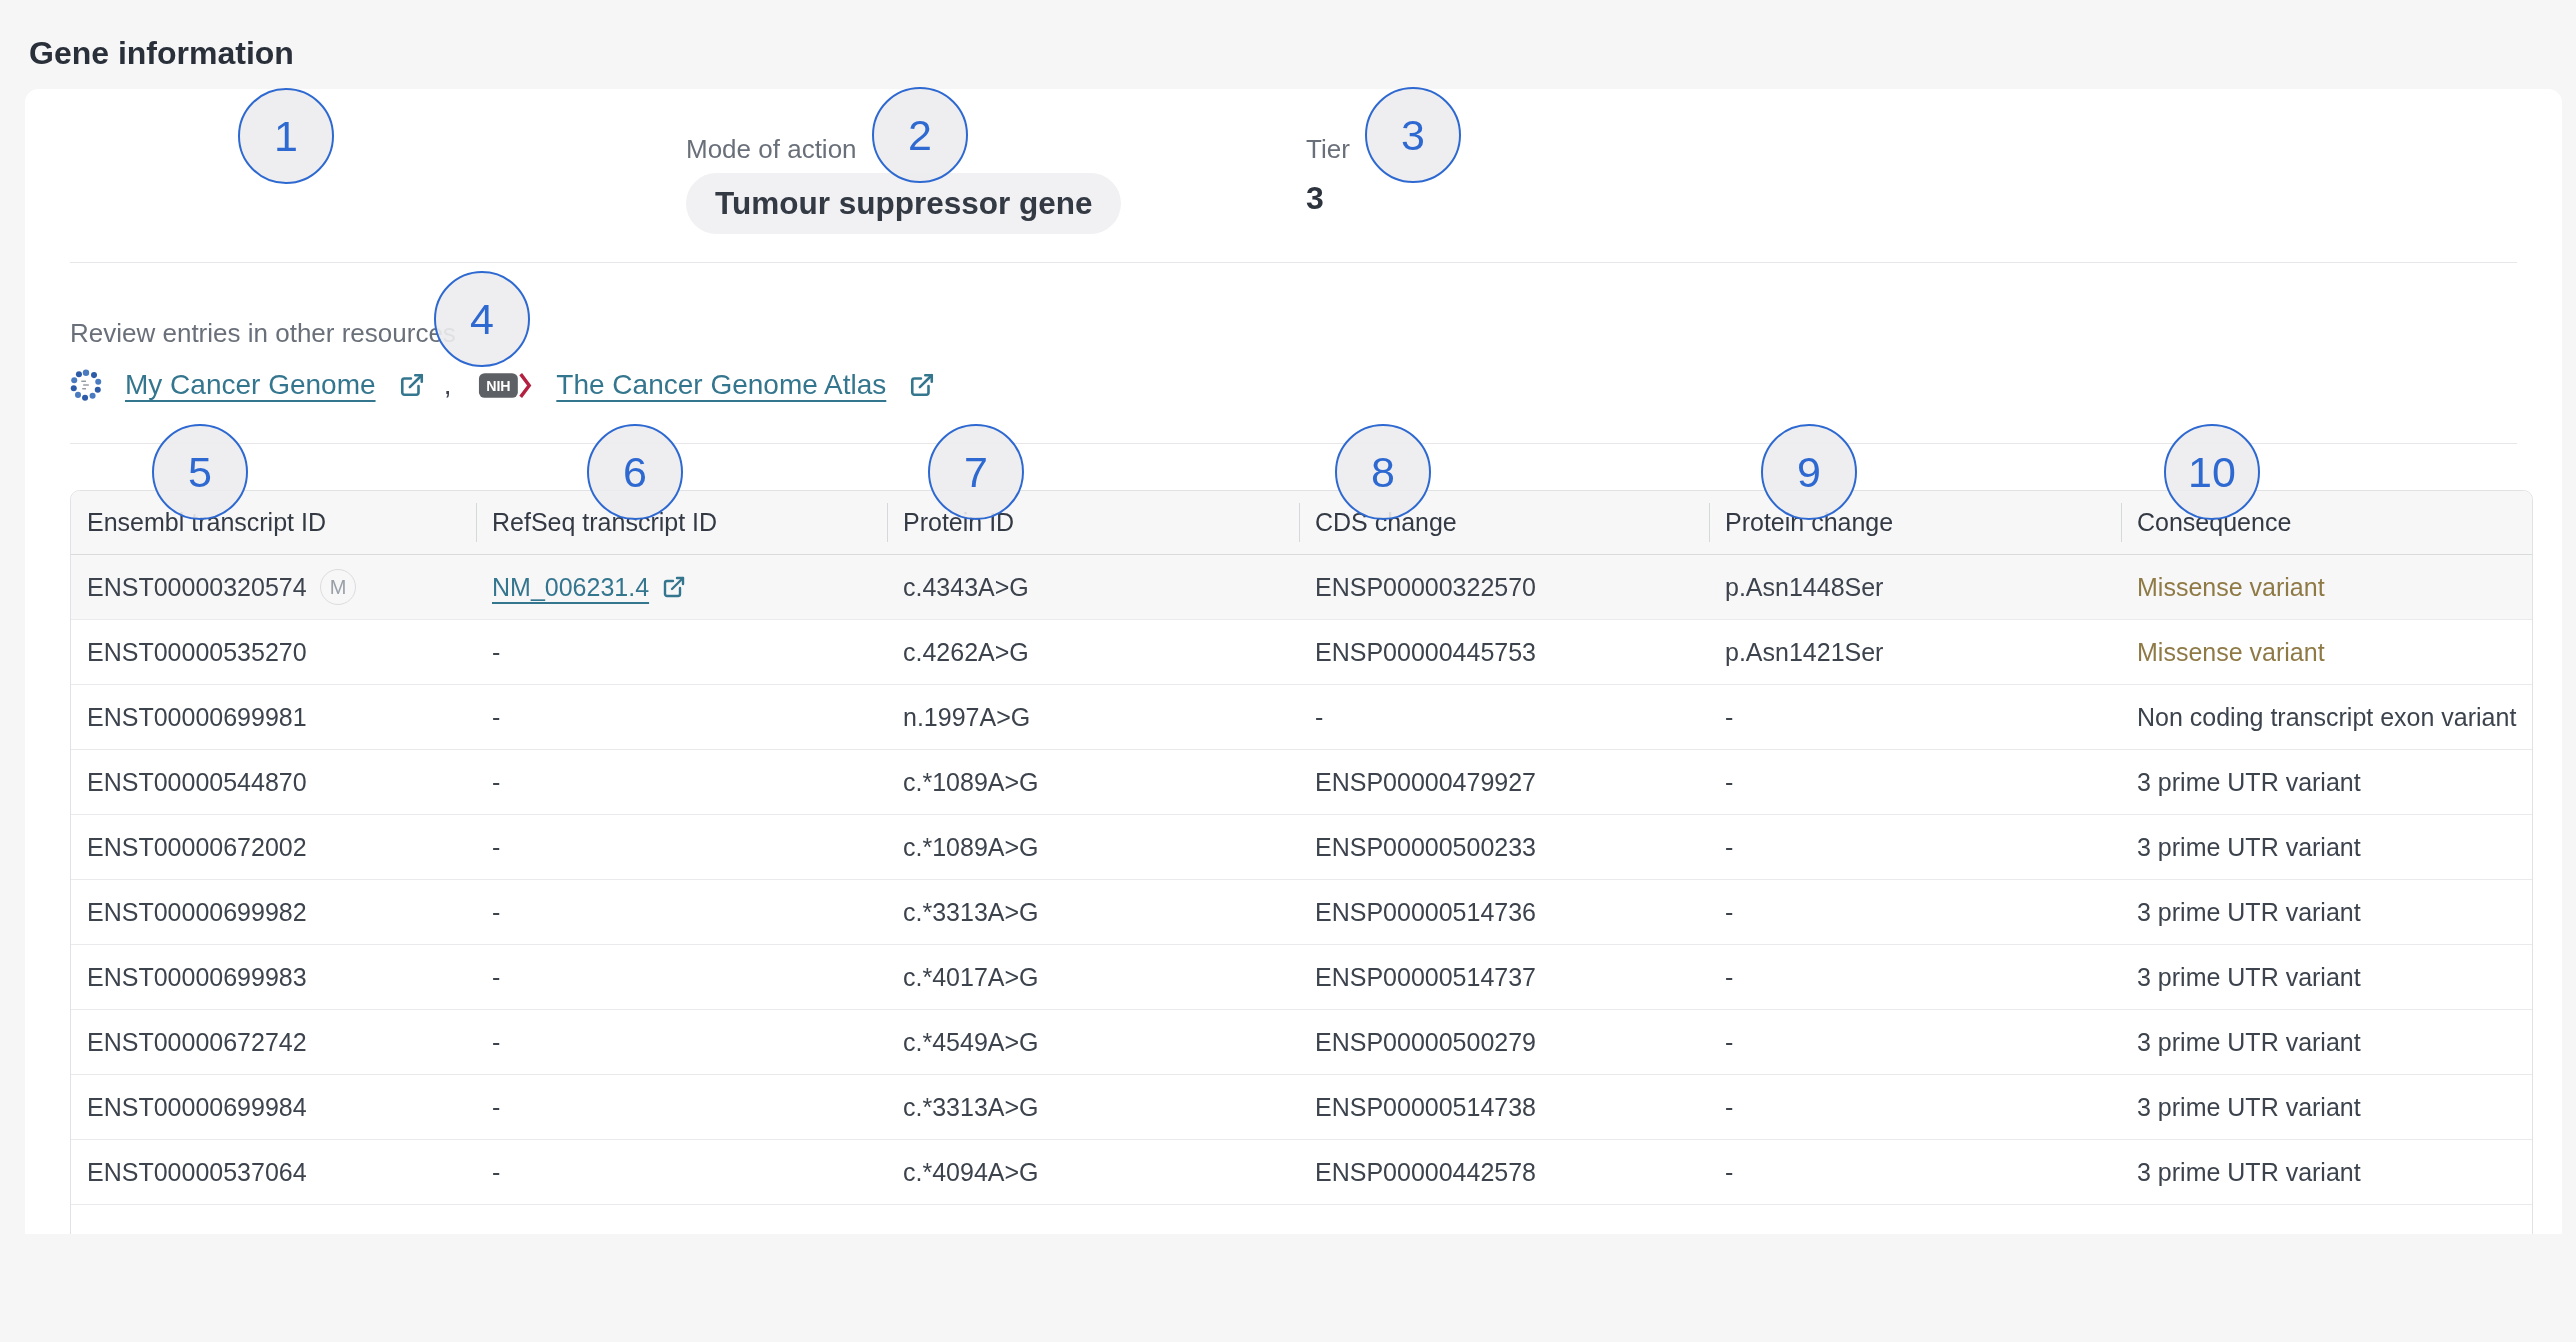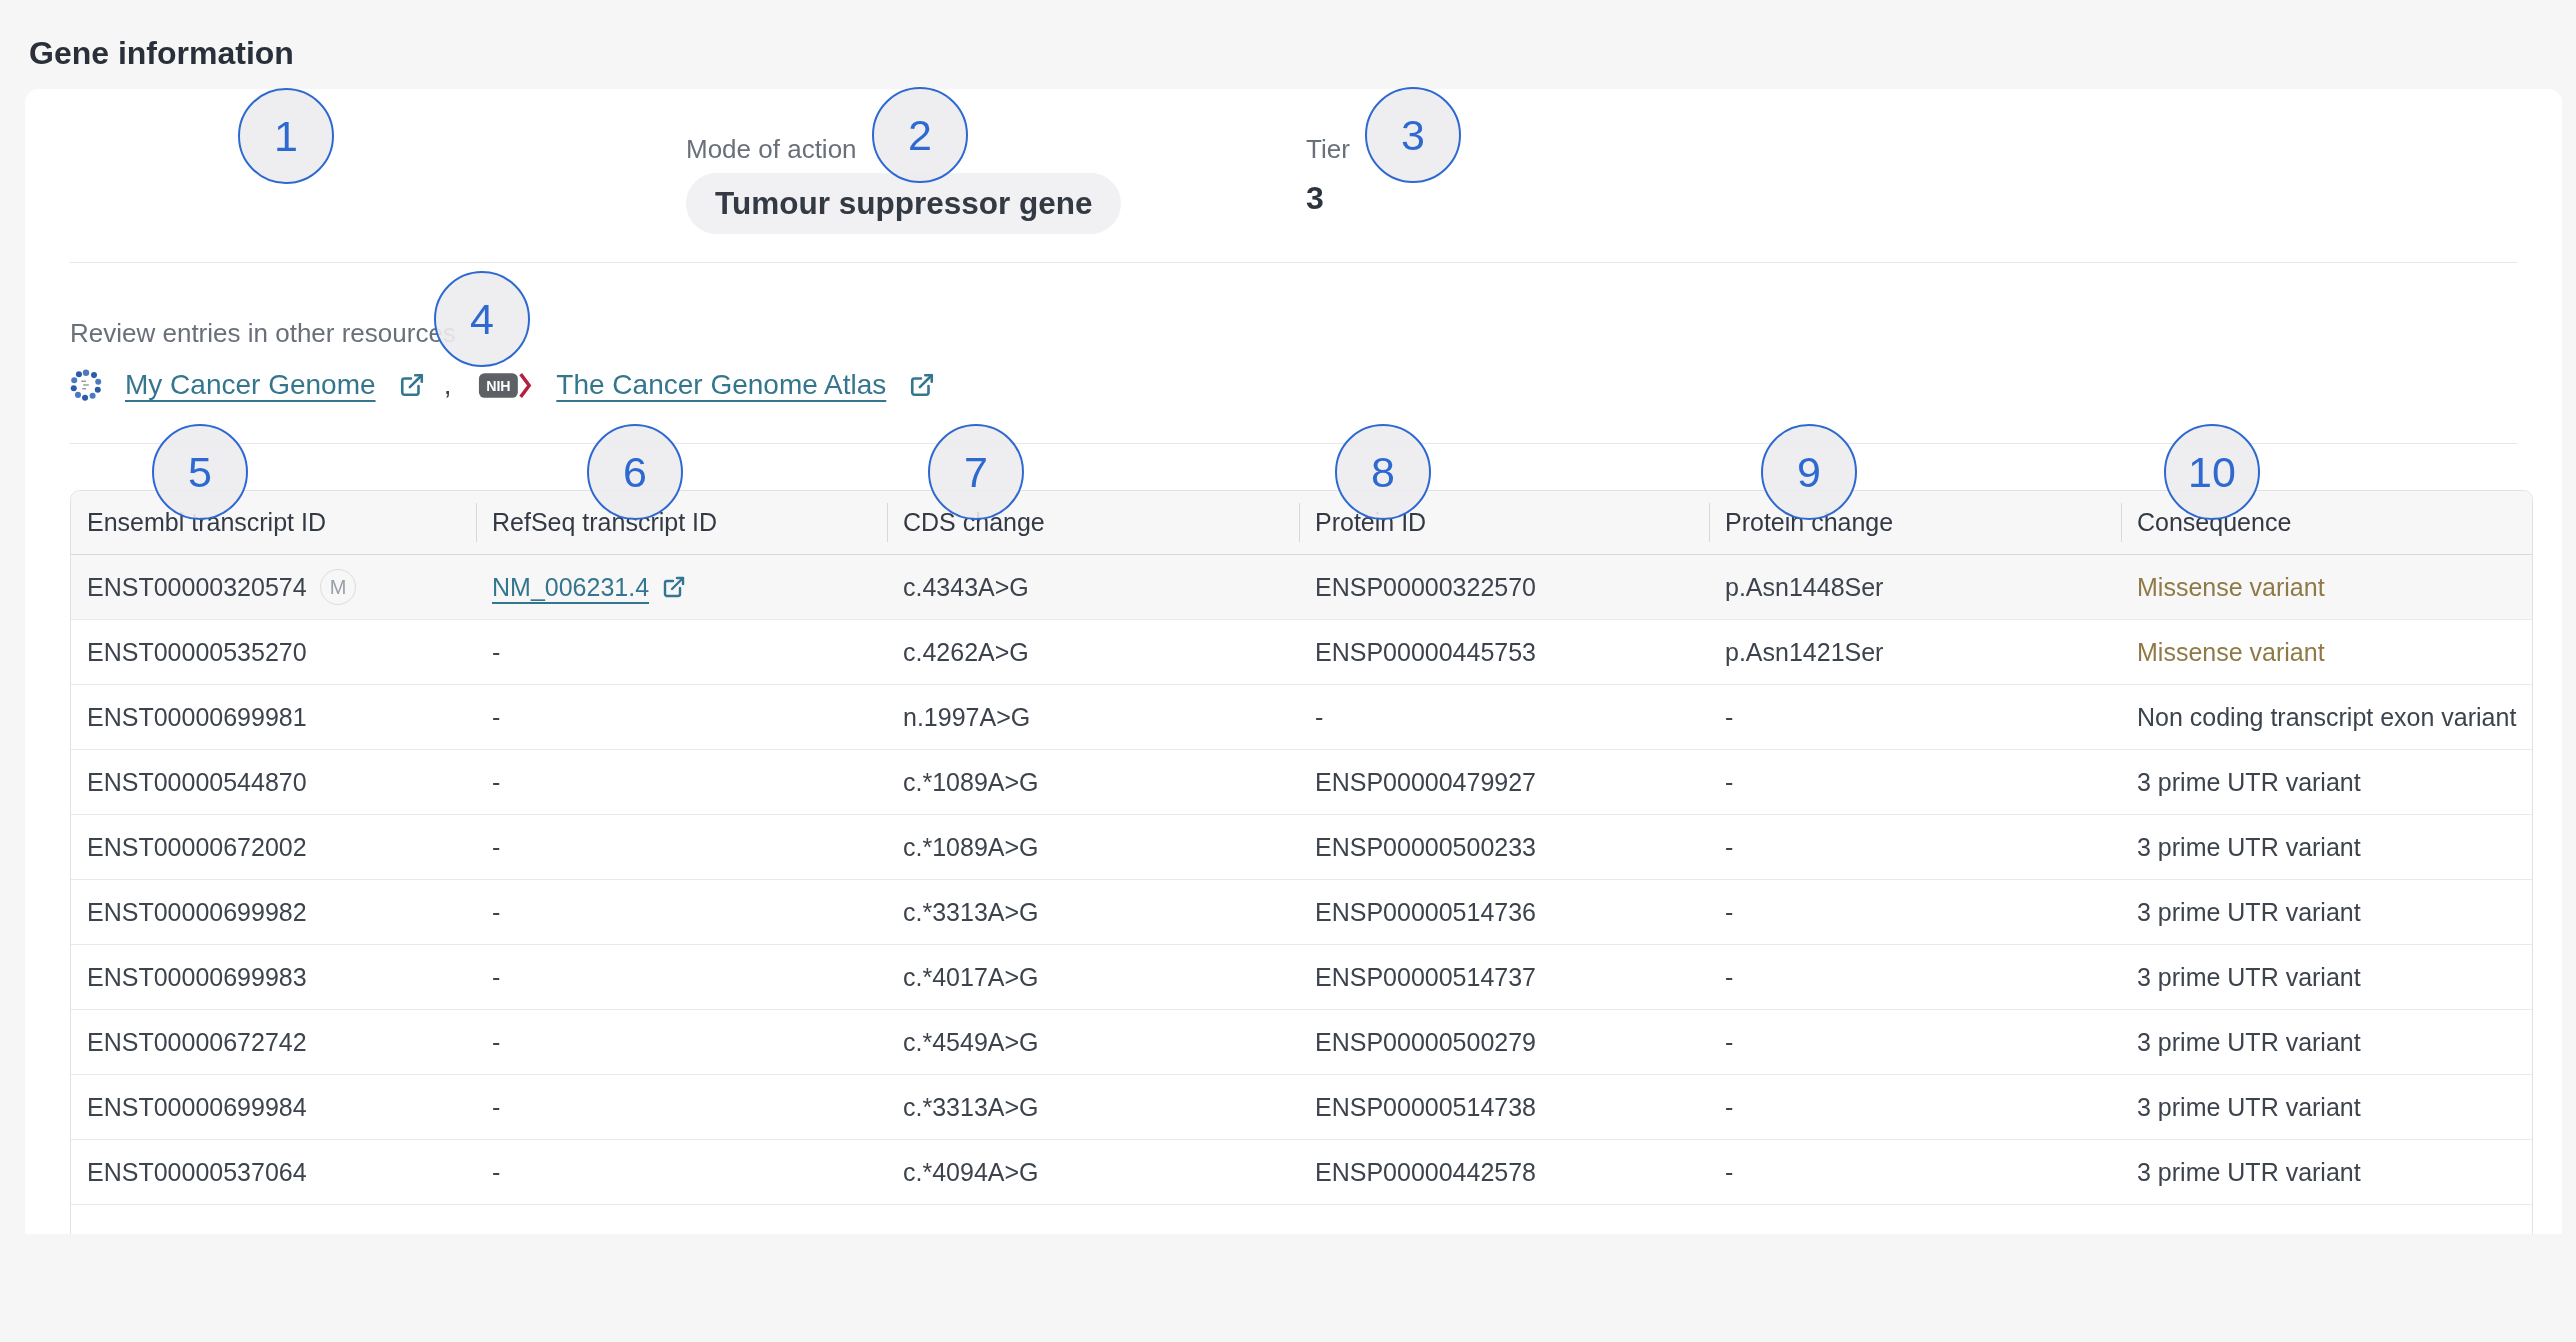--- a/index.html
+++ b/index.html
@@ -118,22 +118,22 @@
           </svg>
       </span>
     </div>
 
     <div class="divider d2"></div>
 
     <div class="table">
       <div class="thead" id="thead">
           <div class="th">Ensembl transcript ID</div>
           <div class="th">RefSeq transcript ID</div>
+          <div class="th">Protein ID</div>
           <div class="th">CDS change</div>
-          <div class="th">Protein ID</div>
           <div class="th">Protein change</div>
           <div class="th">Consequence</div>
         </div>
       <div id="tbody">
           <div class="trow first">
             <div class="td">
               <span>ENST00000320574</span>
               <span class="mbadge">M</span>
             </div>
             <div class="td">

